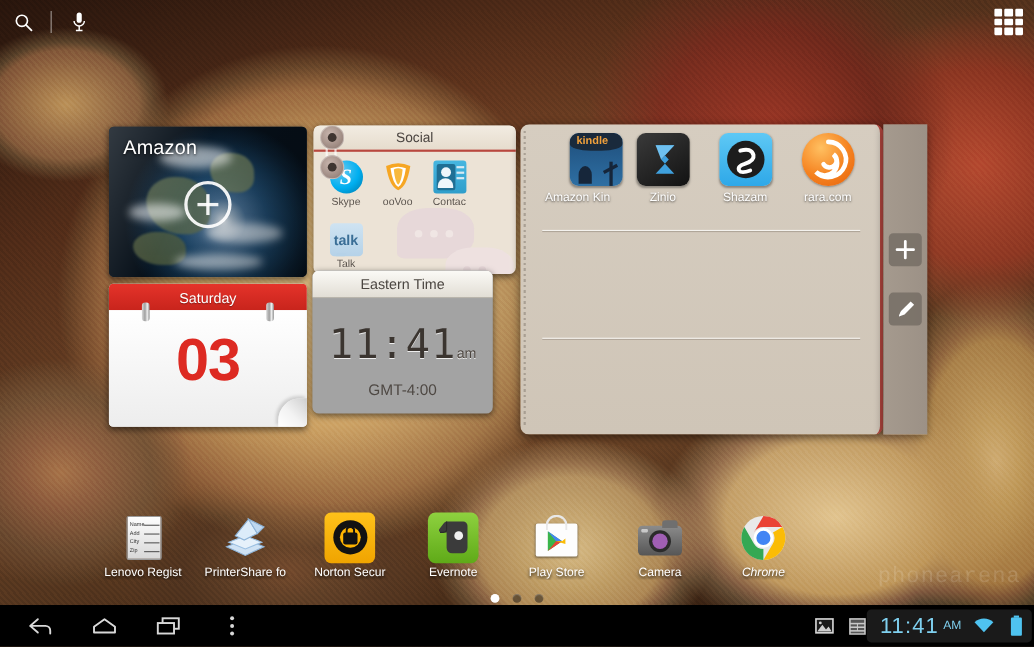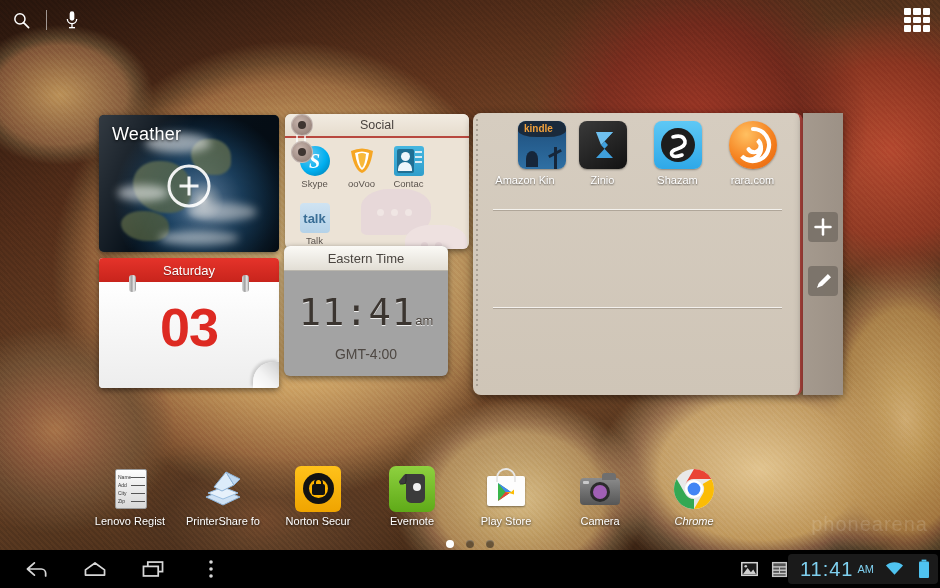--- a/index.html
+++ b/index.html
@@ -150,21 +150,21 @@
   .dockapp .lb{ font-size:11px; color:#fff; text-shadow:0 1px 3px rgba(0,0,0,.85);
     white-space:nowrap; overflow:hidden; display:block; }
   #pagedots{ position:absolute; left:0; right:0; bottom:40px; display:flex; gap:12px;
     justify-content:center; z-index:22; }
   #pagedots i{ width:8px; height:8px; border-radius:50%; background:rgba(40,32,26,.55);
     box-shadow:inset 0 1px 1px rgba(255,255,255,.25); display:block; }
   #pagedots i.on{ background:#fff; }
 
   
   #watermark{ position:absolute; right:12px; bottom:52px; font-size:20px; letter-spacing:1px;
-    color:rgba(255,255,255,.13); z-index:21; font-family:Liberation Sans, sans-serif; }
+    color:rgba(255,255,255,.13); z-index:21; font-family:Liberation Mono, monospace; }
 
   
   #navbar{ position:absolute; left:0; bottom:0; width:940px; height:38px; background:#000; z-index:50;
     display:flex; align-items:center; }
   #navbar .nb{ width:58px; height:38px; display:flex; align-items:center; justify-content:center; }
   #navbar .pad{ width:8px; }
   #sysright{ position:absolute; right:6px; top:0; height:38px; display:flex; align-items:center; gap:10px; }
   #sysright .stime{ color:#7fd0ef; font-size:20px; font-weight:300; letter-spacing:1px;
     font-family:"Liberation Sans",sans-serif; }
   #sysright .sampm{ color:#7fd0ef; font-size:11px; margin-left:-6px; }
@@ -213,21 +213,21 @@
   <div class="earth">
     <div class="land" style="left:34px;top:46px;width:58px;height:52px;"></div>
     <div class="land" style="left:92px;top:24px;width:40px;height:36px;background:#6d7a57;"></div>
     <div class="land" style="left:22px;top:96px;width:48px;height:30px;background:#55613f;"></div>
     <div class="cloud" style="left:46px;top:18px;width:66px;height:20px;"></div>
     <div class="cloud" style="left:18px;top:70px;width:52px;height:16px;"></div>
     <div class="cloud" style="left:88px;top:88px;width:70px;height:18px;"></div>
     <div class="cloud" style="left:60px;top:116px;width:80px;height:14px;"></div>
   </div>
   <div class="gloss"></div>
-  <div class="wtitle">Weather</div>
+  <div class="wtitle">Amazon</div>
   <div class="plus"></div>
 </div>
 
 <div class="widget" id="social">
   <div class="hdr">Social</div>
   <div class="bubbles">
     <div class="bub" style="left:0;top:4px;width:70px;height:46px;border-radius:40% 40% 40% 10%;">
       <i style="left:16px;"></i>
         <i style="left:30px;"></i>
         <i style="left:44px;"></i>

